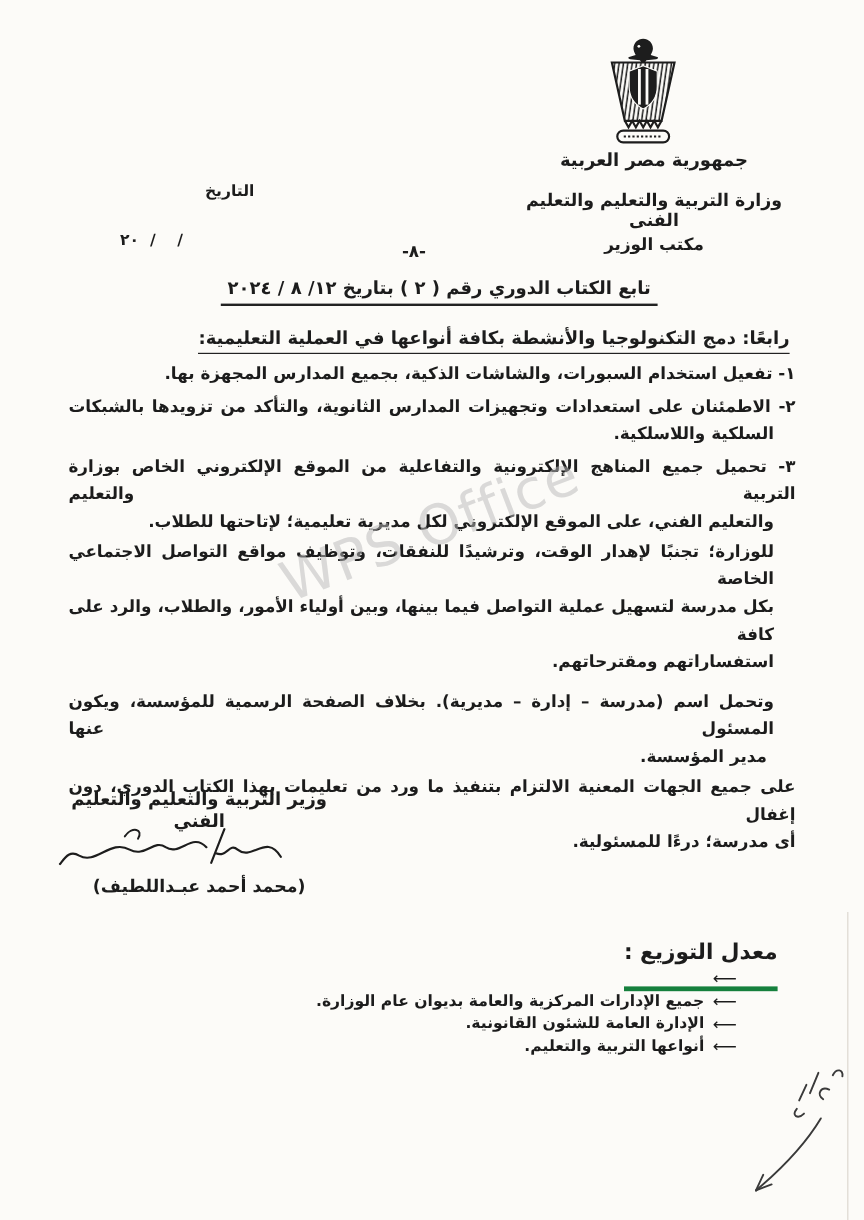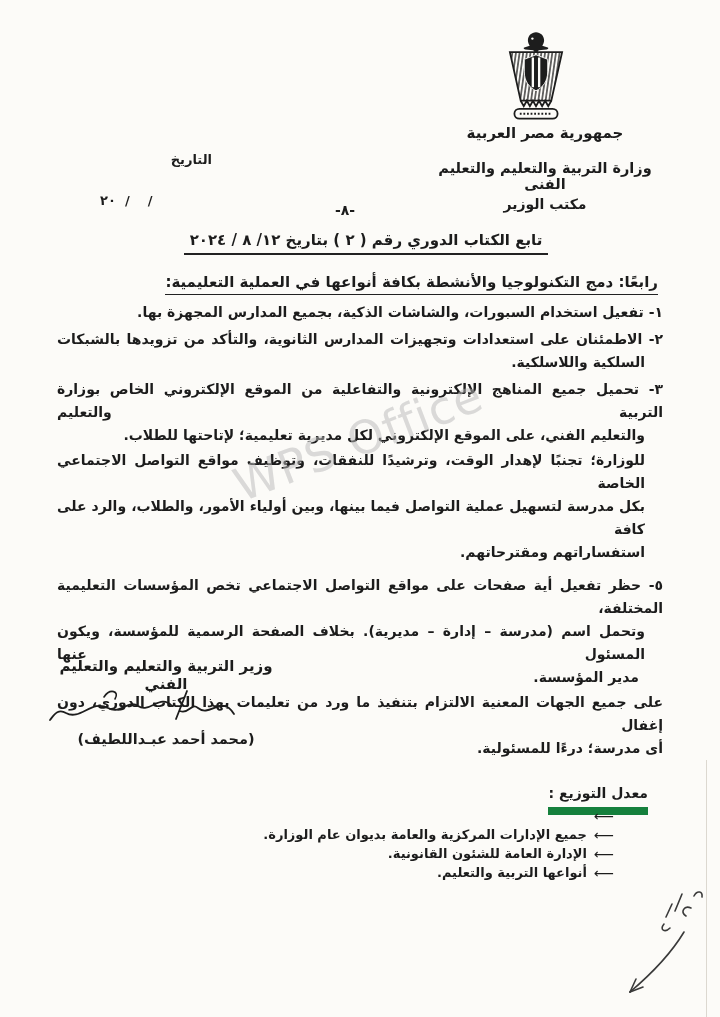--- a/index.html
+++ b/index.html
@@ -41,22 +41,22 @@
       transform:rotate(-21deg);transform-origin:left center;letter-spacing:1px;
       font-weight:400;white-space:nowrap;pointer-events:none;}
   
   .sig-title{left:52px;top:657px;width:228px;text-align:center;direction:rtl;
              font-size:15px;font-weight:bold;}
   .sig-svg{left:46px;top:684px;width:196px;height:48px;}
   .sig-name{left:52px;top:731px;width:228px;text-align:center;direction:rtl;
             font-size:14.5px;font-weight:bold;letter-spacing:.5px;}
   
   .dist-h{right:72px;top:783px;direction:rtl;}
-  .dist-h span{display:inline-block;font-size:14px;font-weight:bold;
-               border-bottom:8px solid #15803d;padding-bottom:6px;}
+  .dist-h span{display:inline-block;font-size:18px;font-weight:bold;
+               border-bottom:4px solid #15803d;padding-bottom:18px;}
   .dist{right:106px;top:806px;direction:rtl;font-size:13px;font-weight:bold;}
   .dist-ln{height:19px;display:flex;align-items:center;gap:7px;}
   .dist-ln .arr{font-size:14px;font-weight:normal;}
   
   .mark-svg{left:598px;top:882px;width:112px;height:130px;}
   
   .scanline{left:706px;top:760px;width:1px;height:257px;background:#dcd8d0;}
 </style>
 </head>
 <body>
@@ -116,21 +116,20 @@
   <div class="item m4">
     <div class="ln jl"><span>٣-</span> <span>تحميل جميع المناهج الإلكترونية والتفاعلية من الموقع الإلكتروني الخاص بوزارة التربية والتعليم</span></div>
     <div class="ln el ind">والتعليم الفني، على الموقع الإلكتروني لكل مديرية تعليمية؛ لإتاحتها للطلاب.</div>
   </div>
   <div class="item m2">
     <div class="ln jl ind">للوزارة؛ تجنبًا لإهدار الوقت، وترشيدًا للنفقات، وتوظيف مواقع التواصل الاجتماعي الخاصة</div>
     <div class="ln jl ind">بكل مدرسة لتسهيل عملية التواصل فيما بينها، وبين أولياء الأمور، والطلاب، والرد على كافة</div>
     <div class="ln el ind">استفساراتهم ومقترحاتهم.</div>
   </div>
   <div class="item m10">
-    <div class="ln jl"><span>٥-</span> <span>حظر تفعيل أية صفحات على مواقع التواصل الاجتماعي تخص المؤسسات التعليمية المختلفة،</span></div>
     <div class="ln jl ind">وتحمل اسم (مدرسة – إدارة – مديرية). بخلاف الصفحة الرسمية للمؤسسة، ويكون المسئول عنها</div>
     <div class="ln el ind2">مدير المؤسسة.</div>
   </div>
   <div class="item m2">
     <div class="ln jl">على جميع الجهات المعنية الالتزام بتنفيذ ما ورد من تعليمات بهذا الكتاب الدوري، دون إغفال</div>
     <div class="ln el">أى مدرسة؛ درءًا للمسئولية.</div>
   </div>
 </div>
 
 <div class="abs wm">WPS Office</div>

